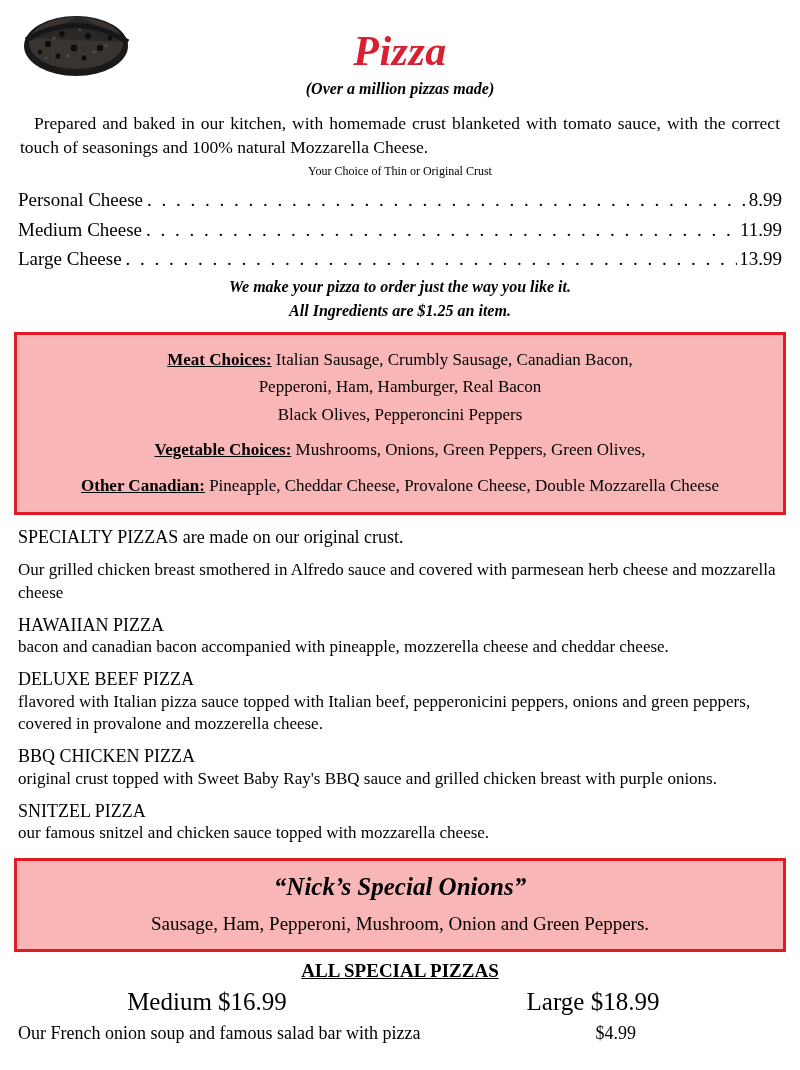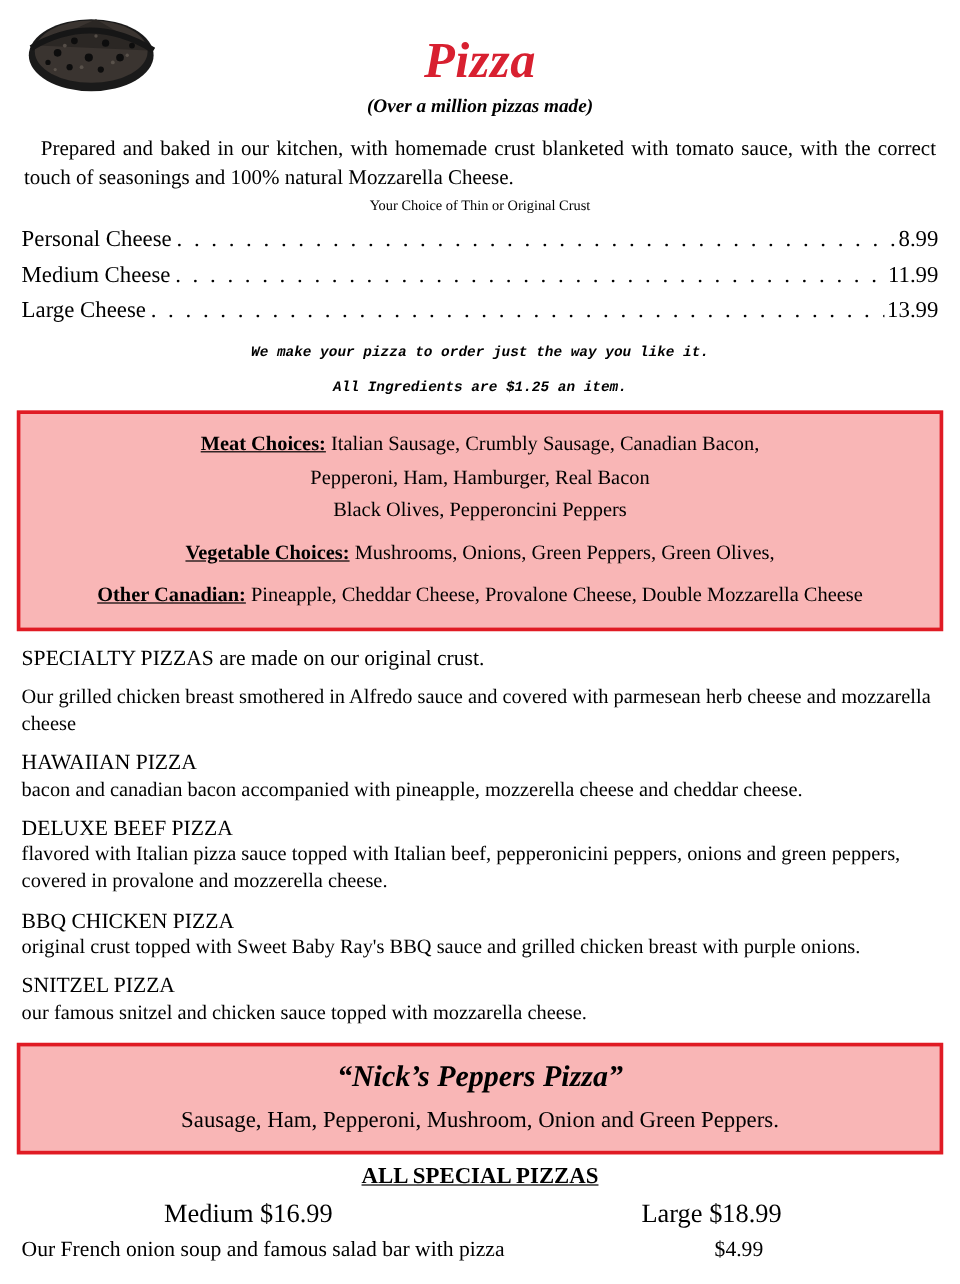--- a/index.html
+++ b/index.html
@@ -87,24 +87,23 @@
     font-size: 19px;
     letter-spacing: 2.5px;
     color: #000;
   }
   .price-val { flex: 0 0 auto; font-size: 19px; }
 
   .note {
     text-align: center;
     font-weight: bold;
     font-style: italic;
-    font-size: 12px;
+    font-size: 16px;
     line-height: 1.45;
-    margin-top: 12px;
-    font-family: Liberation Mono, monospace;
+    margin-top: 1px;
   }
 
   
   .choices-box {
     margin: 10px 0 0 0;
     border: 3px solid #e01b24;
     background: #f9b6b6;
     padding: 10px 14px 12px 14px;
     text-align: center;
   }
@@ -158,21 +157,21 @@
   .all-special {
     text-align: center;
     font-weight: bold;
     font-size: 19px;
     text-decoration: underline;
     margin-top: 8px;
   }
   .size-row {
     display: flex;
     margin-top: 6px;
-    font-size: 22px;
+    font-size: 25px;
   }
   .size-row .col {
     flex: 1 1 50%;
     text-align: center;
   }
   .soup-row {
     display: flex;
     align-items: baseline;
     margin-top: 7px;
     font-size: 18px;
@@ -270,21 +269,21 @@
   <div class="pizza-item">
     <div class="pizza-name">BBQ CHICKEN PIZZA</div>
     <div class="pizza-desc">original crust topped with Sweet Baby Ray's BBQ sauce and grilled chicken breast with purple onions.</div>
   </div>
   <div class="pizza-item">
     <div class="pizza-name">SNITZEL PIZZA</div>
     <div class="pizza-desc">our famous snitzel and chicken sauce topped with mozzarella cheese.</div>
   </div>
 
   <div class="nicks-box">
-    <div class="nicks-title">“Nick’s Peppers Pizza”</div>
+    <div class="nicks-title">“Nick’s Special Onions”</div>
     <div class="nicks-desc">Sausage, Ham, Pepperoni, Mushroom, Onion and Green Peppers.</div>
   </div>
 
   <div class="all-special">ALL SPECIAL PIZZAS</div>
   <div class="size-row">
     <div class="col">Medium $16.99</div>
     <div class="col">Large $18.99</div>
   </div>
   <div class="soup-row">
     <span class="soup-text">Our French onion soup and famous salad bar with pizza</span>

